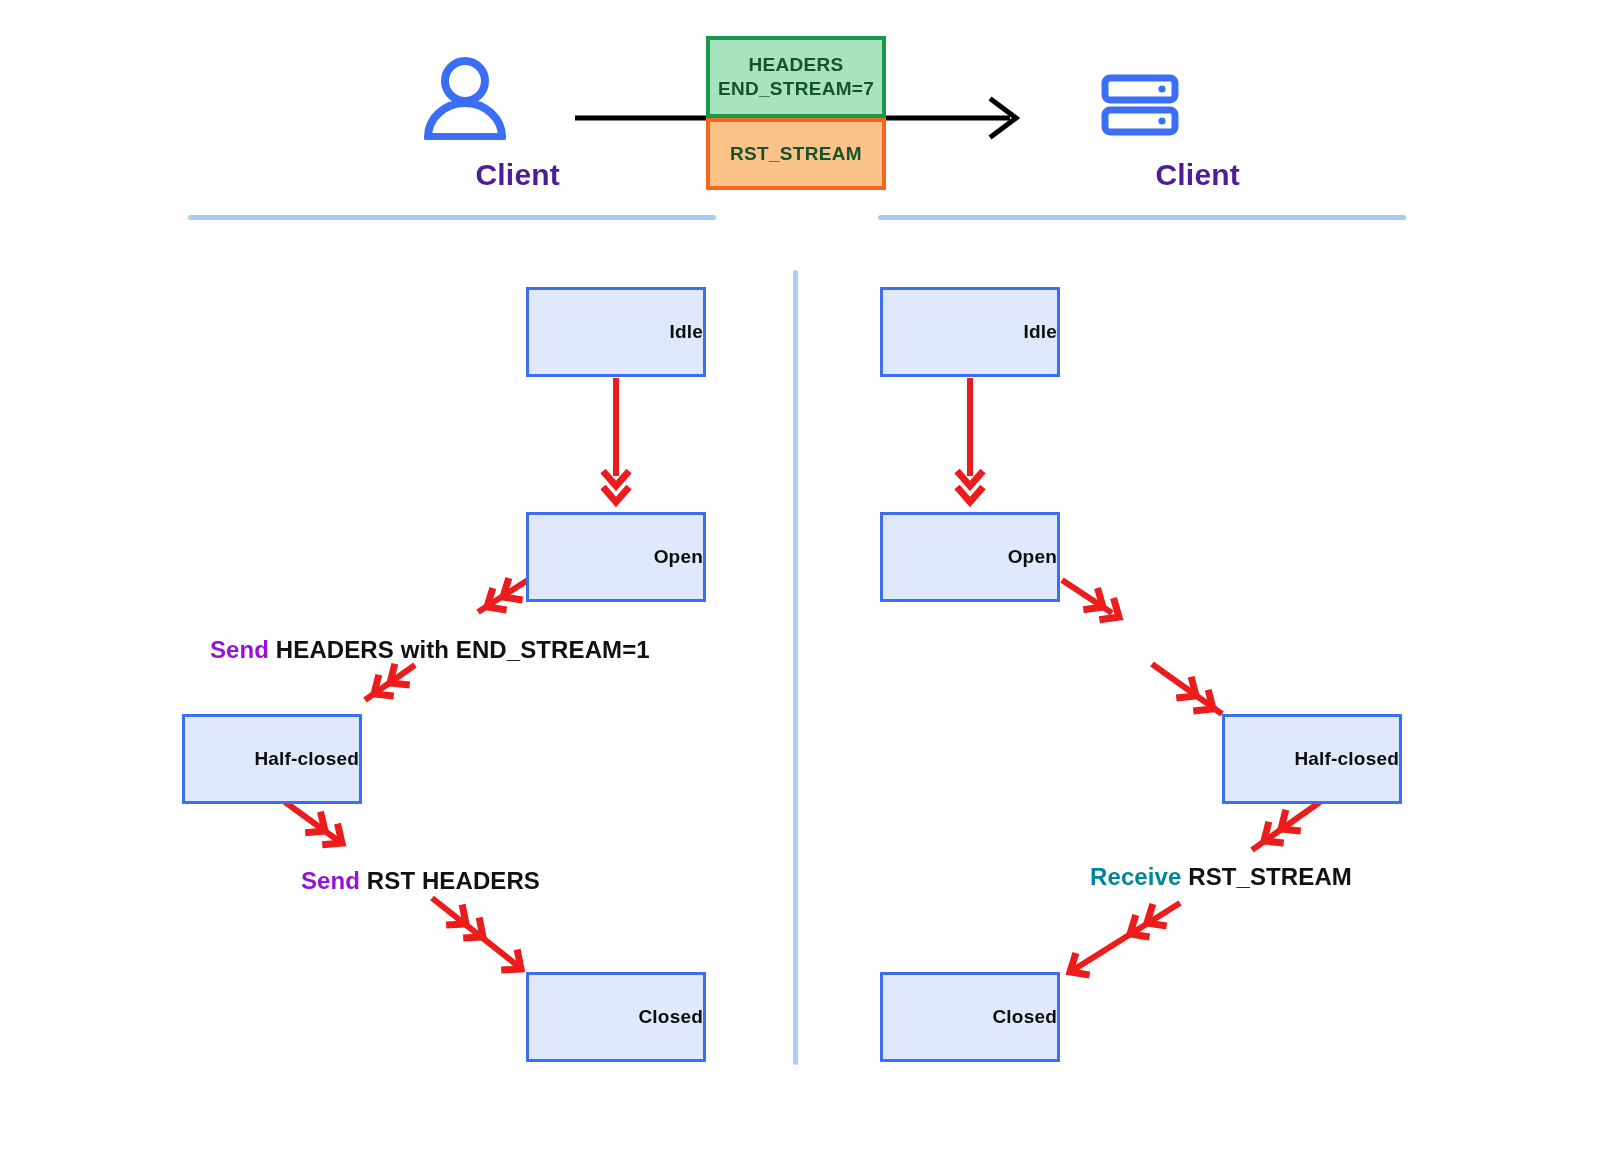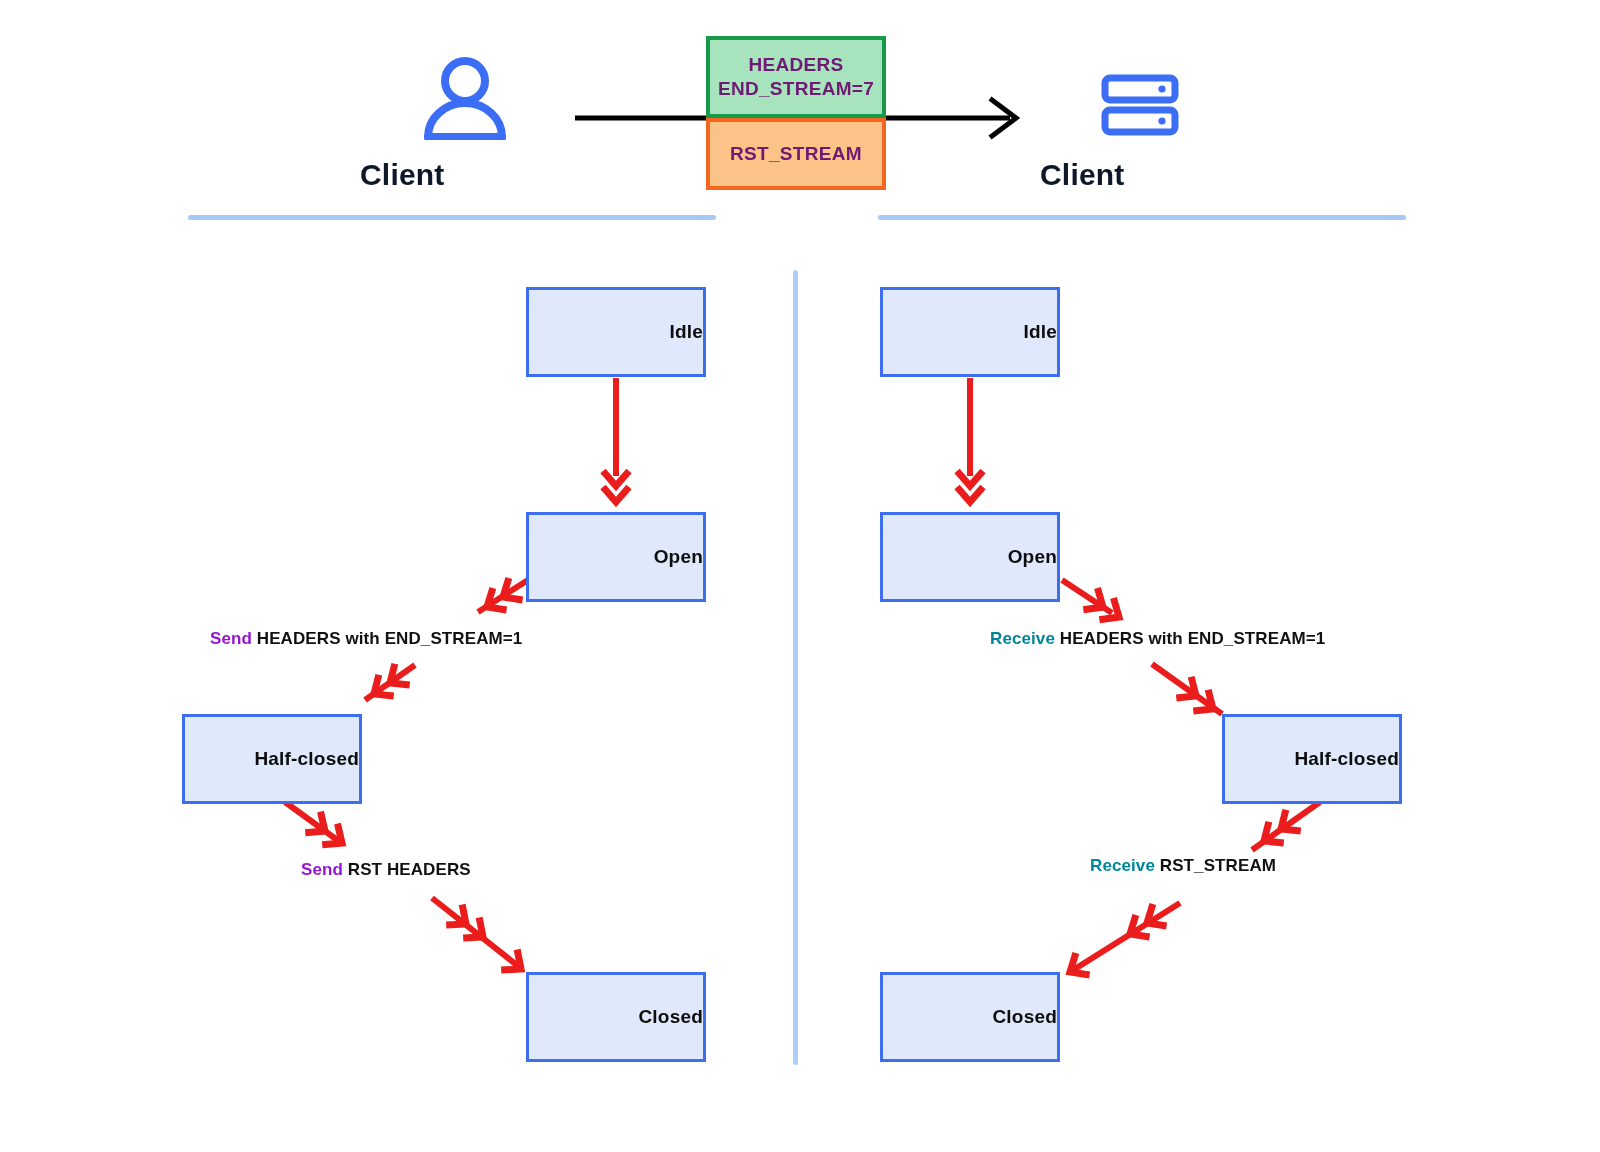--- a/index.html
+++ b/index.html
@@ -19,39 +19,39 @@
     width: 1600px;
     height: 1152px;
     background: #ffffff;
   }
 
   
   .endpoint-label {
     position: absolute;
     font-size: 30px;
     font-weight: bold;
-    color: #0f172a;
-    text-align: left;
+    color: #4c1d95;
+    text-align: right;
     letter-spacing: 0.2px;
   }
   .icon-wrap { position: absolute; }
 
   
   .frame-box {
     position: absolute;
     box-sizing: border-box;
     display: flex;
     align-items: center;
     justify-content: center;
     text-align: center;
     font-weight: bold;
     font-size: 19px;
     letter-spacing: 0.3px;
     line-height: 1.25;
-    color: #701a75;
+    color: #14532d;
   }
   .frame-headers {
     background: #a7e3bd;
     border: 4px solid #199a4a;
   }
   .frame-rst {
     background: #fbc388;
     border: 4px solid #f4651f;
   }
 
@@ -80,25 +80,26 @@
     justify-content: flex-end;
     font-size: 19px;
     font-weight: bold;
     color: #0d0d0d;
     letter-spacing: 0.2px;
   }
 
   
   .trans-label {
     position: absolute;
-    font-size: 17px;
+    font-size: 24px;
     font-weight: bold;
     color: #111111;
     white-space: nowrap;
     letter-spacing: 0.1px;
+    margin-top: 7px;
   }
   .kw-send { color: #9613d6; }
   .kw-recv { color: #00859b; }
 
   svg.overlay {
     position: absolute;
     left: 0; top: 0;
     width: 1600px;
     height: 1152px;
     pointer-events: none;
@@ -279,20 +280,17 @@
   <div class="state-box" style="left:880px; top:512px; width:180px; height:90px; z-index:4;">
     <span>Open</span>
   </div>
   <div class="state-box" style="left:1222px; top:714px; width:180px; height:90px; z-index:4;">
     <span>Half-closed</span>
   </div>
   <div class="state-box" style="left:880px; top:972px; width:180px; height:90px; z-index:4;">
     <span>Closed</span>
   </div>
 
-  <div class="trans-label" style="left:990px; top:629px; z-index:5;">
-    <span class="kw-recv">Receive</span><span> HEADERS with END_STREAM=1</span>
-  </div>
   <div class="trans-label" style="left:1090px; top:856px; z-index:5;">
     <span class="kw-recv">Receive</span><span> RST_STREAM</span>
   </div>
 
 </div>
 
 </body></html>

